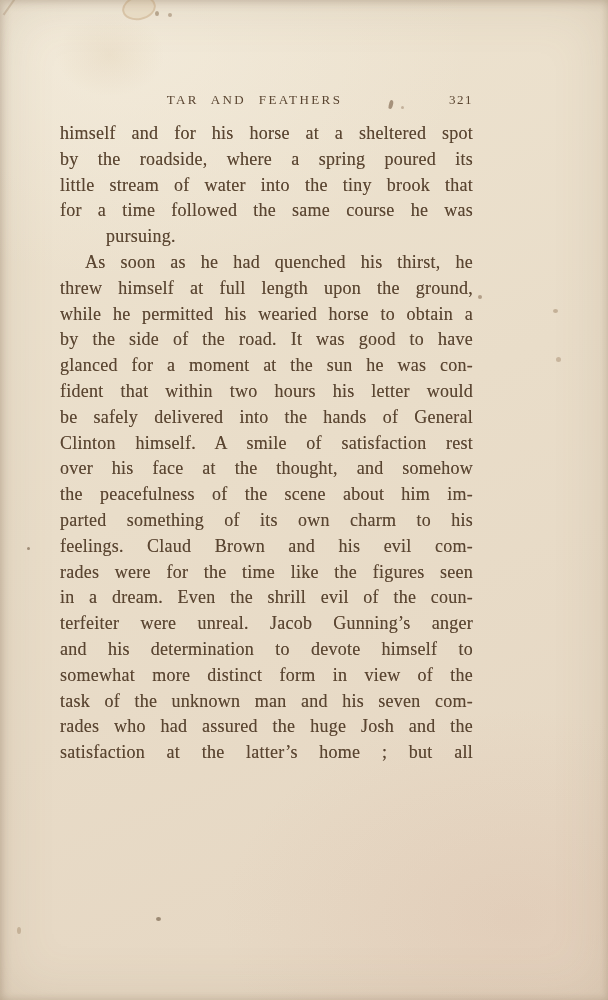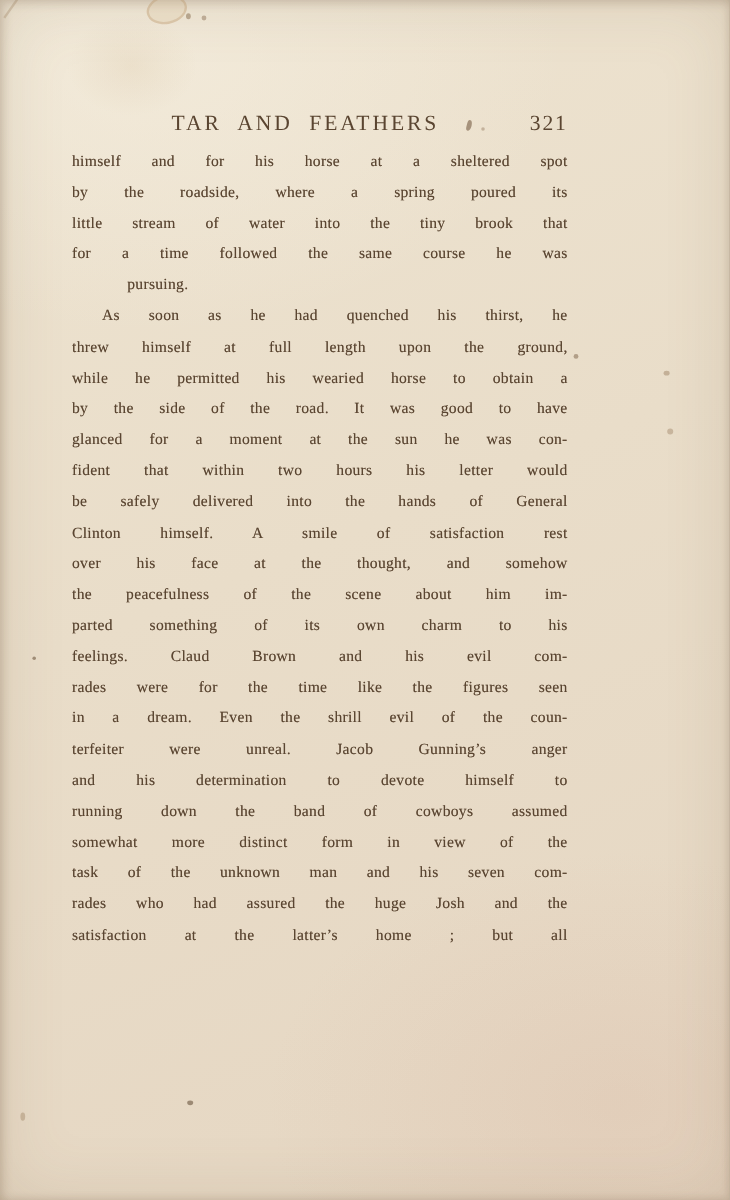--- a/index.html
+++ b/index.html
@@ -23,21 +23,21 @@
       inset -2px -2px 6px rgba(115, 88, 62, 0.12);
     color: #5a4531;
   }
   
   .running-head {
     position: absolute;
     left: 60px;
     top: 92px;
     width: 413px;
     height: 24px;
-    font-size: 18px;
+    font-size: 13px;
     letter-spacing: 2.4px;
     word-spacing: 7px;
     color: #5a4531;
   }
   .running-head .title {
     position: absolute;
     left: 0; right: 0;
     text-align: center;
     transform: translateX(-12px);
     white-space: nowrap;
@@ -47,21 +47,21 @@
     right: 0;
     top: 0;
     letter-spacing: 1.5px;
   }
   
   .text-block {
     position: absolute;
     left: 60px;
     top: 121px;
     width: 413px;
-    font-size: 13px;
+    font-size: 18px;
     line-height: 25.8px;
     letter-spacing: 0.25px;
     color: #5a4531;
     text-shadow: 0 0 0.5px rgba(90, 69, 49, 0.55);
   }
   .line {
     text-align: justify;
     text-align-last: justify;
     white-space: normal;
   }
@@ -131,21 +131,20 @@
         <div class="line">be safely delivered into the hands of General</div>
         <div class="line">Clinton himself.  A smile of satisfaction rest</div>
         <div class="line">over his face at the thought, and somehow</div>
         <div class="line">the peacefulness of the scene about him im-</div>
         <div class="line">parted something of its own charm to his</div>
         <div class="line">feelings.  Claud Brown and his evil com-</div>
         <div class="line">rades were for the time like the figures seen</div>
         <div class="line">in a dream.  Even the shrill evil of the coun-</div>
         <div class="line">terfeiter were unreal.  Jacob Gunning’s anger</div>
         <div class="line">and his determination to devote himself to</div>
-        <div class="line">running down the band of cowboys assumed</div>
         <div class="line">somewhat more distinct form in view of the</div>
         <div class="line">task of the unknown man and his seven com-</div>
         <div class="line">rades who had assured the huge Josh and the</div>
         <div class="line">satisfaction at the latter’s home ; but all</div>
       </div>
     </div>
 
   <div class="blemish stain-ring"></div>
   <div class="blemish stain-blob"></div>
   <div class="blemish crease-line"></div>

